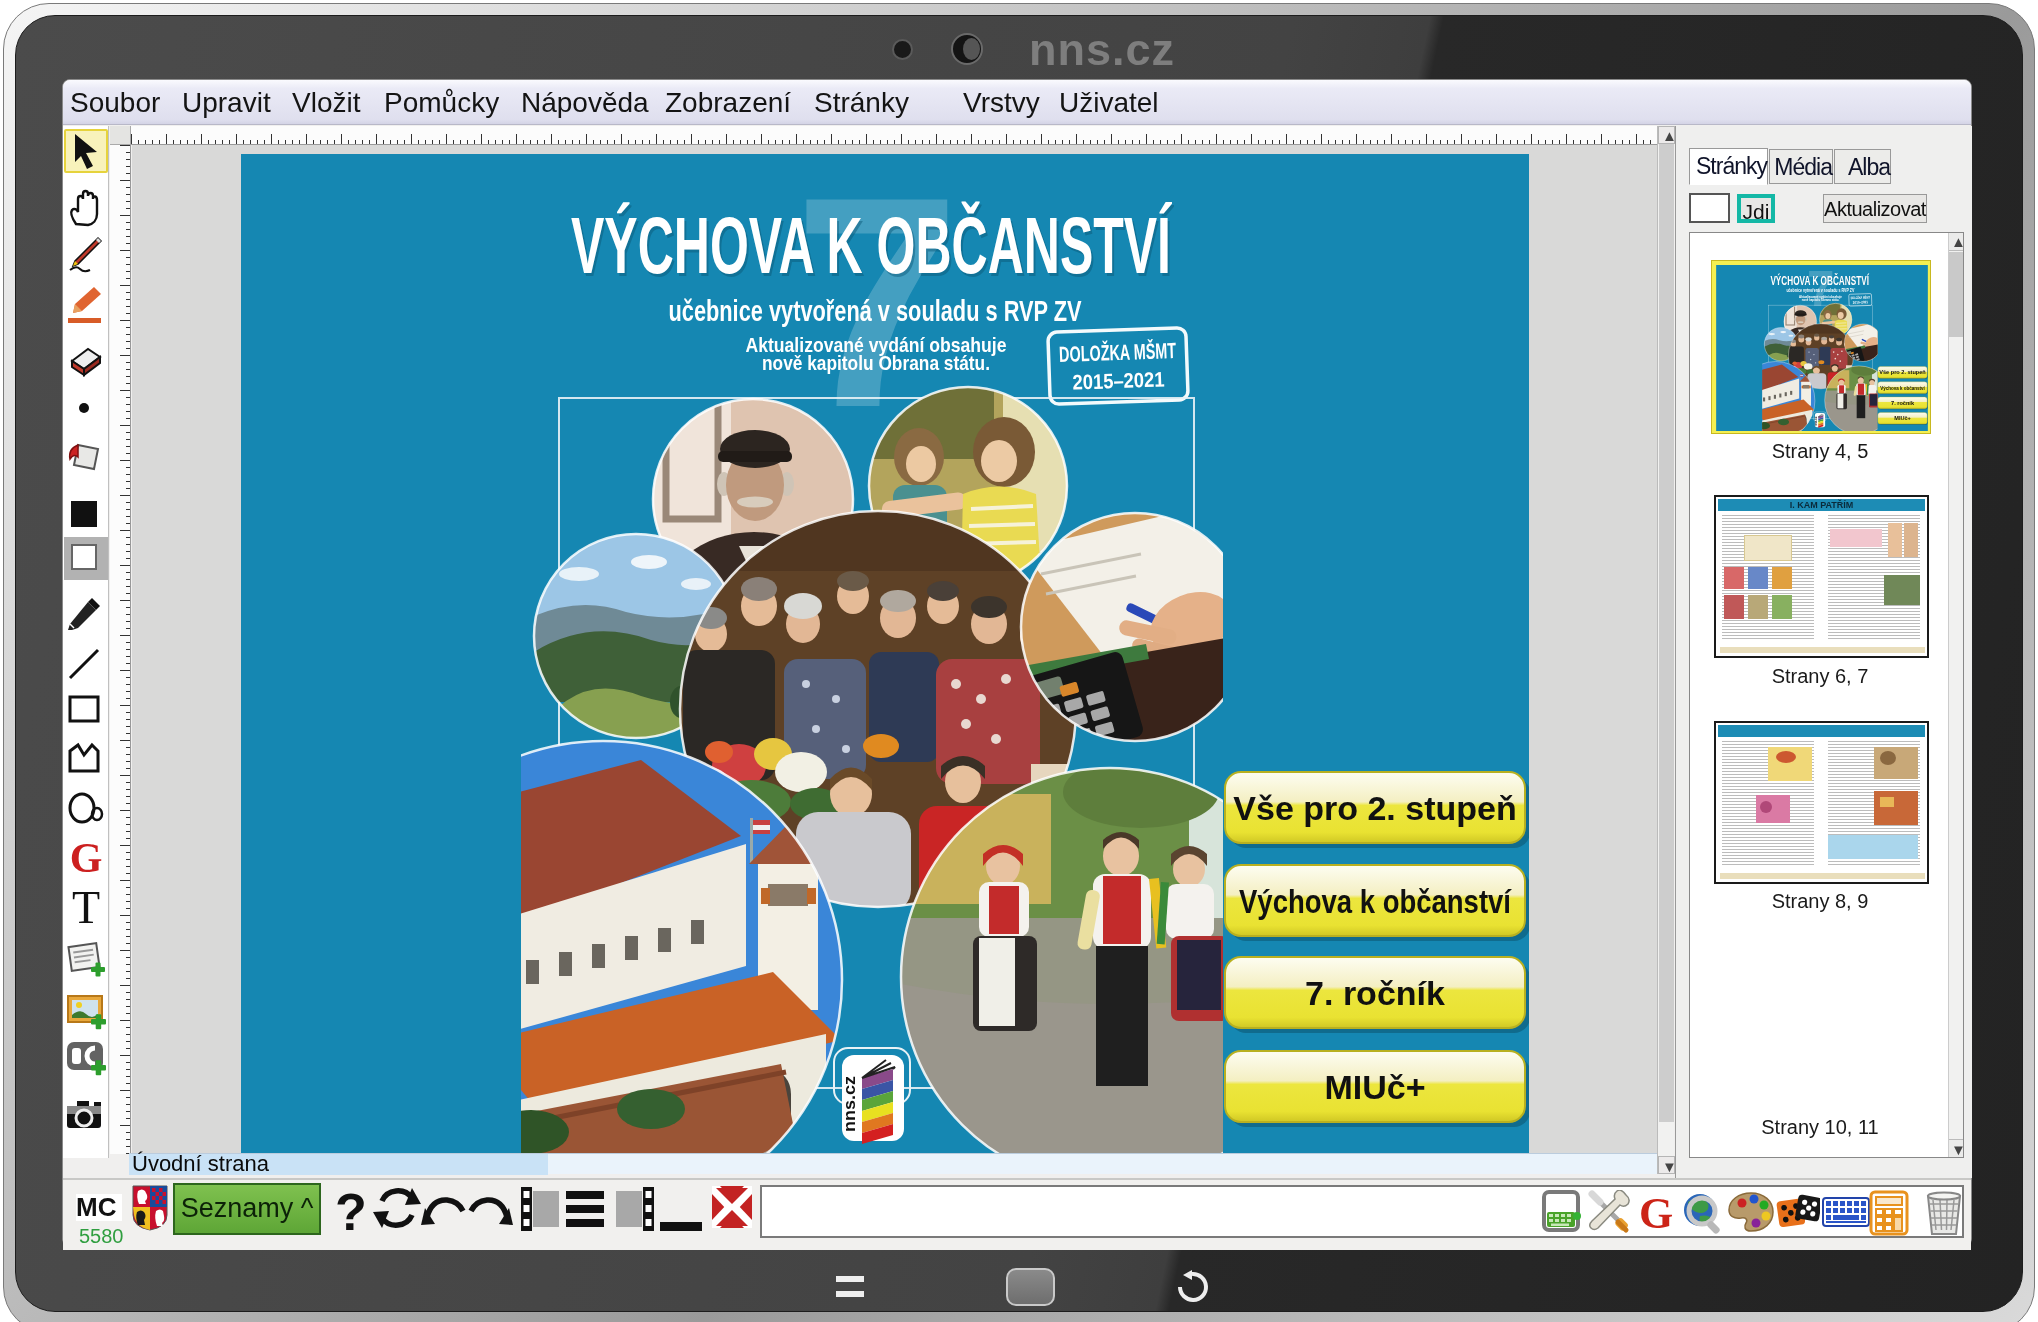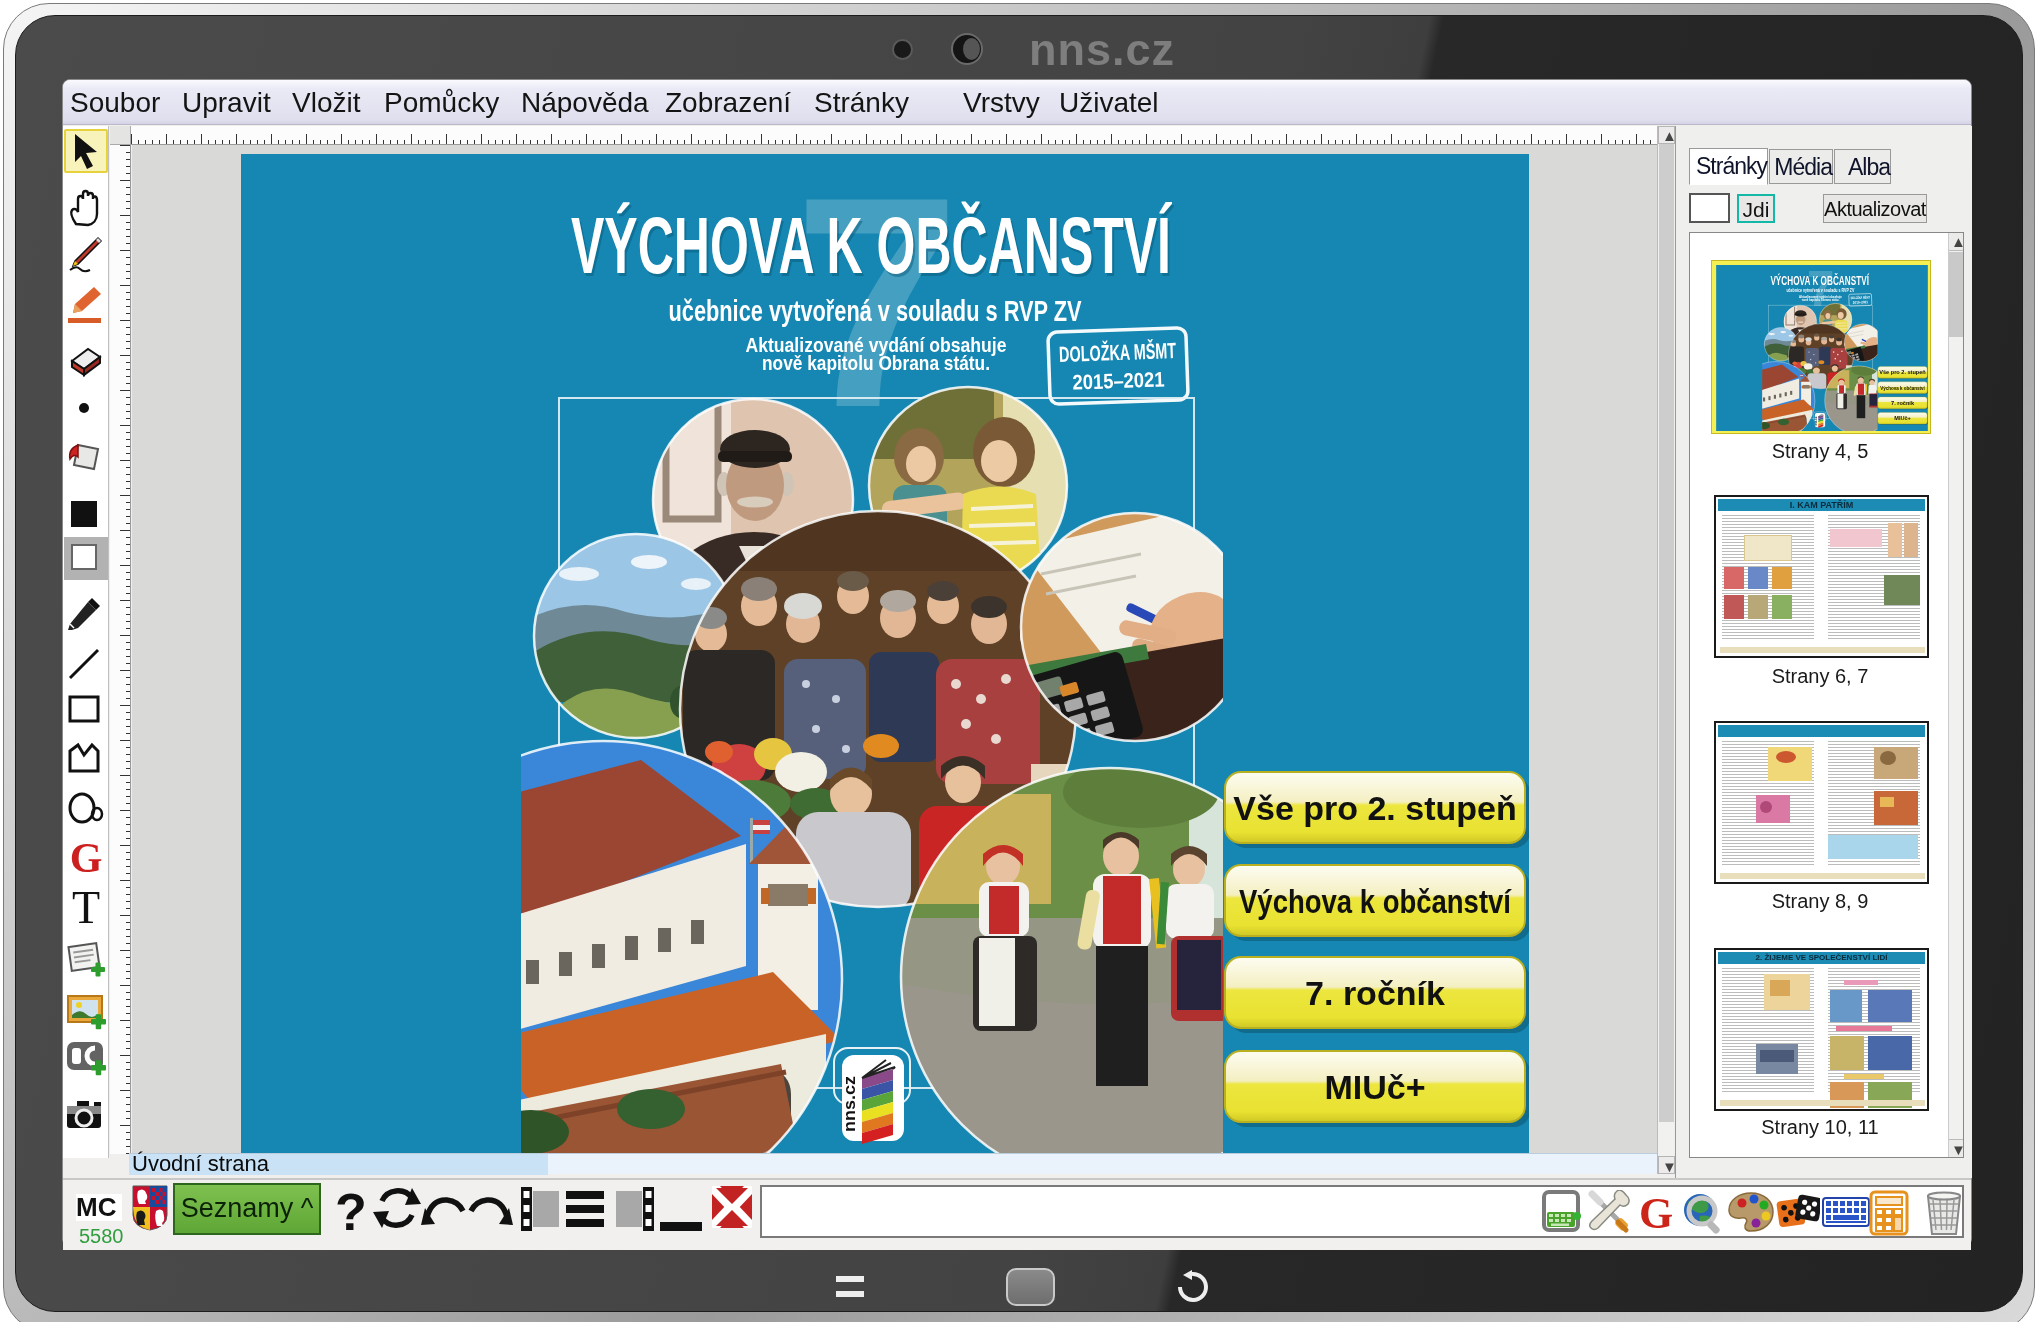--- a/index.html
+++ b/index.html
@@ -36,21 +36,21 @@
 #vsb .th{position:absolute;left:1px;top:18px;width:15px;height:978px;background:#cdcdcd}
 #vsb .dn{position:absolute;left:0;top:1030px;width:17px;height:18px;background:#eceaea;border:1px solid #b5b5b5}
 .arr{position:absolute;left:3px;font-size:15px;color:#444}
 
 #rpanel{position:absolute;left:1612px;top:46px;width:297px;height:1052px;background:#efefee;border-left:1px solid #999}
 .tab{position:absolute;top:23px;height:35px;border:1px solid #999;font-size:23px;letter-spacing:-1px;color:#10142a;text-align:right;background:#ececea;line-height:34px}
 #tab1{left:13px;width:79px;background:#fff;border-bottom:1px solid #fff;z-index:2;height:37px;top:22px}
 #tab2{left:93px;width:64px}
 #tab3{left:158px;width:57px}
 #goBox{position:absolute;left:13px;top:67px;width:41px;height:30px;background:#fff;border:2px solid #555}
-#goBtn{position:absolute;left:61px;top:68px;width:38px;height:29px;background:#e8e7e5;border:2px solid #14b8a6;font-size:21px;color:#111;text-align:center;line-height:28px}
+#goBtn{position:absolute;left:61px;top:68px;width:38px;height:29px;background:#e8e7e5;border:4px solid #14b8a6;font-size:21px;color:#111;text-align:center;line-height:28px}
 #aktBtn{position:absolute;left:147px;top:68px;width:104px;height:29px;background:#e8e7e5;border:1px solid #999;font-size:20px;letter-spacing:-0.5px;color:#111;text-align:center;line-height:28px}
 #tlist{position:absolute;left:13px;top:106px;width:275px;height:926px;background:#fff;border:1px solid #888}
 #tsb{position:absolute;right:0;top:0;width:15px;height:924px;background:#f1f1f0;border-left:1px solid #ccc}
 #tsb .up{position:absolute;left:0;top:0;width:14px;height:18px;background:#ebebea;border-bottom:1px solid #bbb}
 #tsb .th{position:absolute;left:0;top:19px;width:14px;height:85px;background:#c9c9c9}
 #tsb .dn{position:absolute;left:0;top:906px;width:14px;height:18px;background:#ebebea;border-top:1px solid #bbb}
 .cap{position:absolute;width:240px;text-align:center;font-size:20px;color:#1a1a1a}
 #thumb1{position:absolute;left:21px;top:27px;width:220px;height:174px;background:#f4ef52;border:1px solid #c8b820}
 #thumb1 svg{position:absolute;left:4px;top:4px}
 .pthumb{position:absolute;left:24px;top:0;width:215px;height:163px;background:#fff;border:2px solid #1a1a1a;overflow:hidden}
@@ -245,39 +245,20 @@
         <div class="pimg" style="left:40px;top:72px;width:34px;height:28px;background:#da7aa4"></div>
         <div class="pimg" style="left:44px;top:78px;width:12px;height:12px;background:#b04878;border-radius:50%"></div>
         <div class="pimg" style="left:158px;top:24px;width:44px;height:32px;background:#c8a878"></div>
         <div class="pimg" style="left:164px;top:28px;width:16px;height:14px;background:#8a6840;border-radius:50%"></div>
         <div class="pimg" style="left:158px;top:68px;width:44px;height:34px;background:#c86838"></div>
         <div class="pimg" style="left:164px;top:74px;width:14px;height:10px;background:#e8b858"></div>
         <div class="pimg" style="left:112px;top:112px;width:90px;height:24px;background:#aad6ec"></div>
         <div class="pfoot"></div>
       </div>
       <div class="cap" style="left:10px;top:657px">Strany 8, 9</div>
-      <div class="pthumb" id="pt4" style="top:715px">
-        <div class="ph"><span style="color:#0a2a3a;font-weight:bold;font-size:8px">2. ŽIJEME VE SPOLEČENSTVÍ LIDÍ</span></div>
-        <div class="col colL"></div>
-            <div class="col colR"></div>
-        <div class="pimg" style="left:48px;top:24px;width:46px;height:36px;background:#ecd49a"></div>
-        <div class="pimg" style="left:54px;top:30px;width:20px;height:16px;background:#d8a858"></div>
-        <div class="pimg" style="left:40px;top:94px;width:42px;height:30px;background:#7888a0"></div>
-        <div class="pimg" style="left:44px;top:100px;width:34px;height:12px;background:#4a5a78"></div>
-        <div class="pimg" style="left:128px;top:30px;width:34px;height:5px;background:#e89ab8"></div>
-        <div class="pimg" style="left:114px;top:40px;width:32px;height:32px;background:#6898c8"></div>
-        <div class="pimg" style="left:152px;top:40px;width:44px;height:32px;background:#5878b8"></div>
-        <div class="pimg" style="left:120px;top:76px;width:56px;height:5px;background:#e87898"></div>
-        <div class="pimg" style="left:114px;top:86px;width:34px;height:34px;background:#c8b468"></div>
-        <div class="pimg" style="left:152px;top:86px;width:44px;height:34px;background:#4868a8"></div>
-        <div class="pimg" style="left:128px;top:124px;width:40px;height:5px;background:#e8c868"></div>
-        <div class="pimg" style="left:114px;top:132px;width:34px;height:26px;background:#d89858"></div>
-        <div class="pimg" style="left:152px;top:132px;width:44px;height:26px;background:#88a858"></div>
-        <div class="pfoot"></div>
-      </div>
       <div class="cap" style="left:10px;top:883px">Strany 10, 11</div>
       <div id="tsb">
             <div class="up">
               <div class="arr" style="top:0;left:2px">▲</div>
             </div>
             <div class="th"></div>
             <div class="dn">
               <div class="arr" style="top:1px;left:2px">▼</div>
             </div>
           </div>

